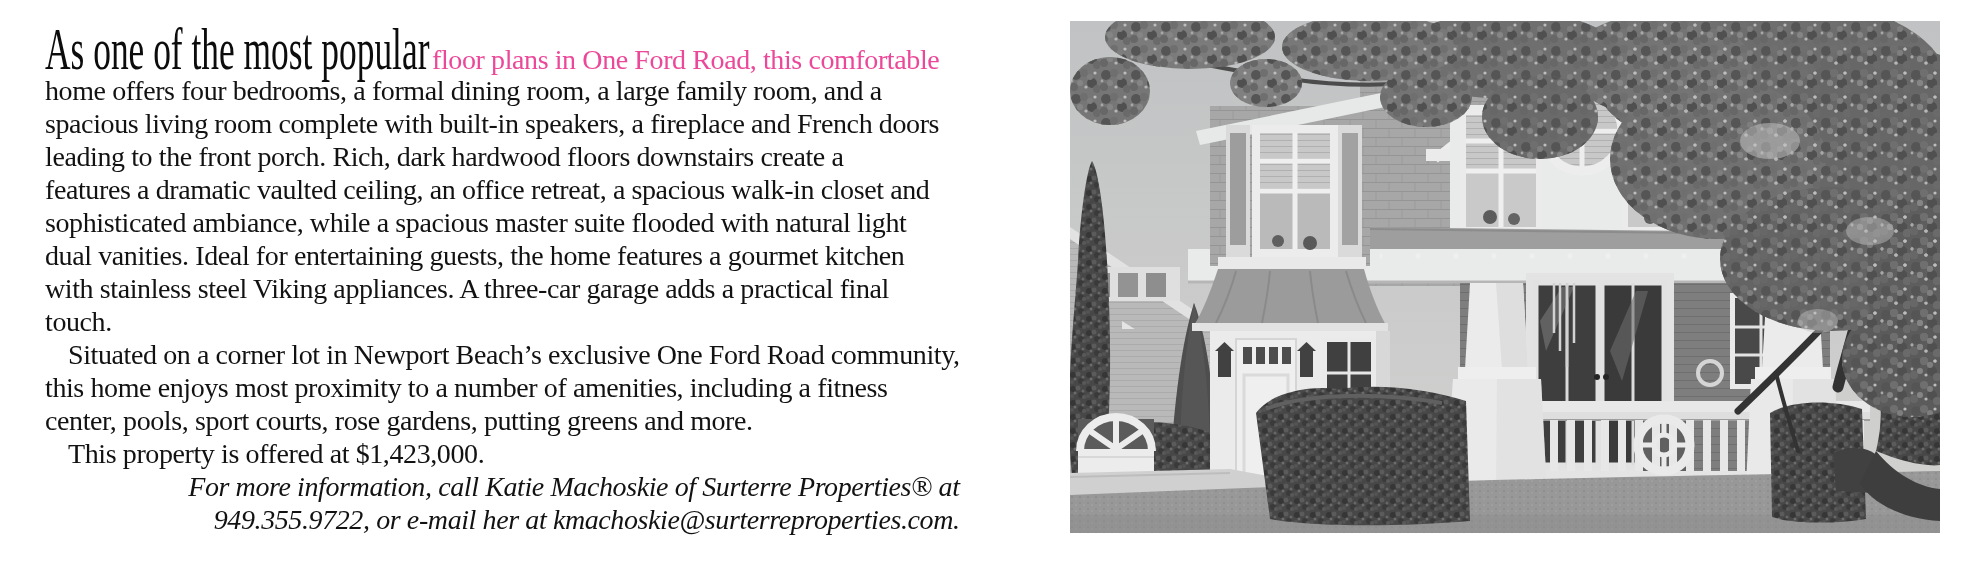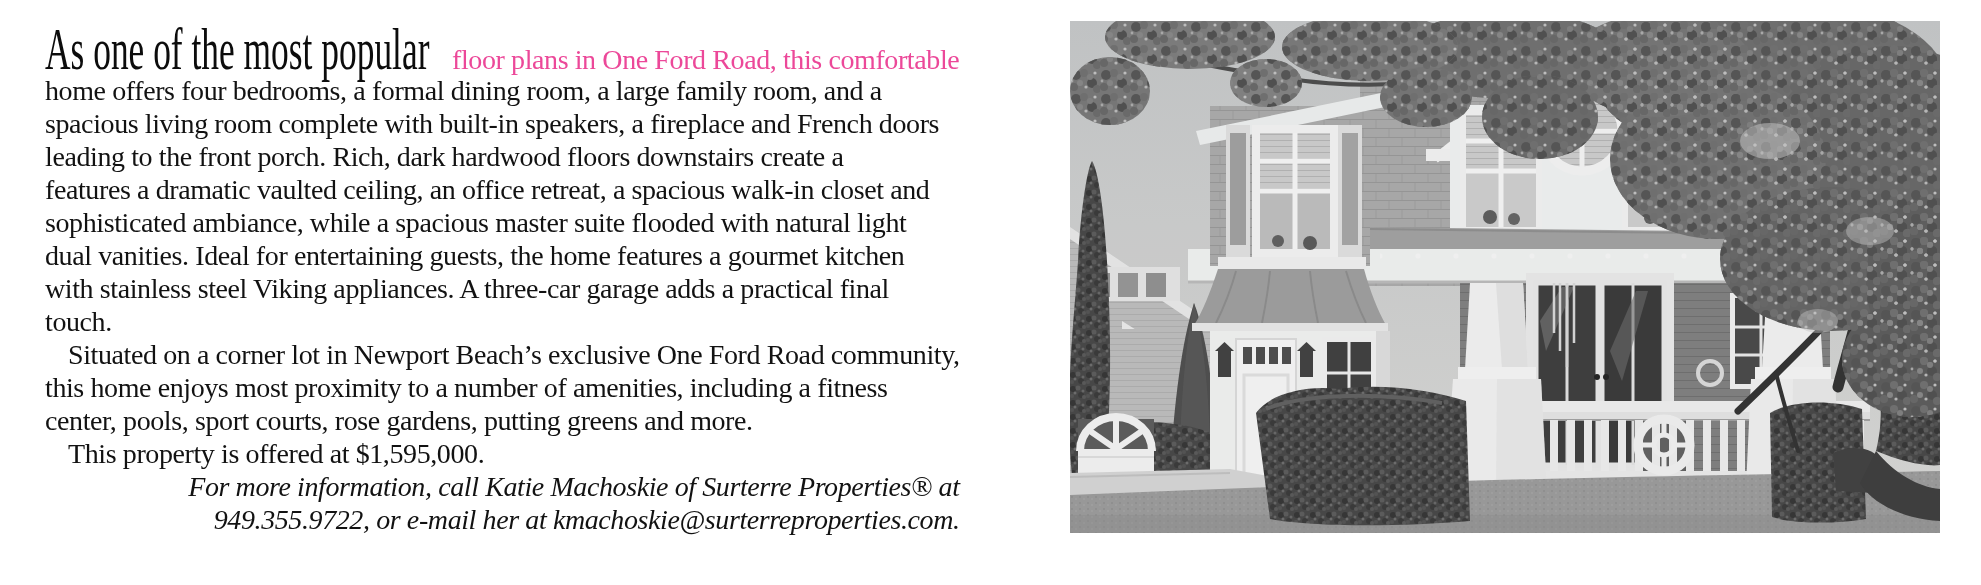--- a/index.html
+++ b/index.html
@@ -4,21 +4,21 @@
 <style>
   html,body{margin:0;padding:0;}
   body{
     width:1981px;height:585px;background:#ffffff;position:relative;overflow:hidden;
     font-family:"Liberation Serif","DejaVu Serif",serif;color:#121212;
   }
   .page{position:absolute;inset:0;}
   
   .line1{
     position:absolute;left:45px;top:31px;height:36px;
-    display:flex;align-items:baseline;white-space:nowrap;gap:20px;
+    display:flex;align-items:baseline;white-space:nowrap;
   }
   .lead-in{display:inline-block;width:387px;overflow:visible;}
   .lead-in-inner{
     display:inline-block;font-size:59px;line-height:36px;white-space:nowrap;
     transform:scaleX(0.60);transform-origin:0 100%;
     font-family:"Liberation Serif","DejaVu Serif",serif;color:#0c0c0c;
   }
   .lead-rest{font-size:28px;letter-spacing:-0.4px;color:#ec4899;}
   .body-lines{position:absolute;left:45px;top:74px;}
   .bl{
@@ -48,21 +48,21 @@
     <div class="bl">spacious living room complete with built-in speakers, a fireplace and French doors</div>
     <div class="bl">leading to the front porch. Rich, dark hardwood floors downstairs create a</div>
     <div class="bl">features a dramatic vaulted ceiling, an office retreat, a spacious walk-in closet and</div>
     <div class="bl">sophisticated ambiance, while a spacious master suite flooded with natural light</div>
     <div class="bl">dual vanities. Ideal for entertaining guests, the home features a gourmet kitchen</div>
     <div class="bl">with stainless steel Viking appliances. A three-car garage adds a practical final</div>
     <div class="bl">touch.</div>
     <div class="bl indent">Situated on a corner lot in Newport Beach’s exclusive One Ford Road community,</div>
     <div class="bl">this home enjoys most proximity to a number of amenities, including a fitness</div>
     <div class="bl">center, pools, sport courts, rose gardens, putting greens and more.</div>
-    <div class="bl indent">This property is offered at $1,595,000.</div>
+    <div class="bl indent">This property is offered at $1,423,000.</div>
     <div class="bl indent italic">For more information, call Katie Machoskie of Surterre Properties® at</div>
     <div class="bl italic">949.355.9722, or e-mail her at kmachoskie@surterreproperties.com.</div>
   </div>
 
   <figure class="photo">
     <svg viewBox="0 0 870 512" role="img" xmlns="http://www.w3.org/2000/svg" aria-label="Black-and-white photograph of a two-story shingle-style home with a white gabled pediment, arched circle window, turreted entry, covered porch with tapered square columns, white railing with circle medallion, trimmed hedges, lawn and a large leafy tree">
       <defs>
         <linearGradient id="gSky" x1="0" y1="0" x2="0" y2="1">
           <stop offset="0" stop-color="#c3c5c6"></stop>
             <stop offset="1" stop-color="#d7d7d5"></stop>

